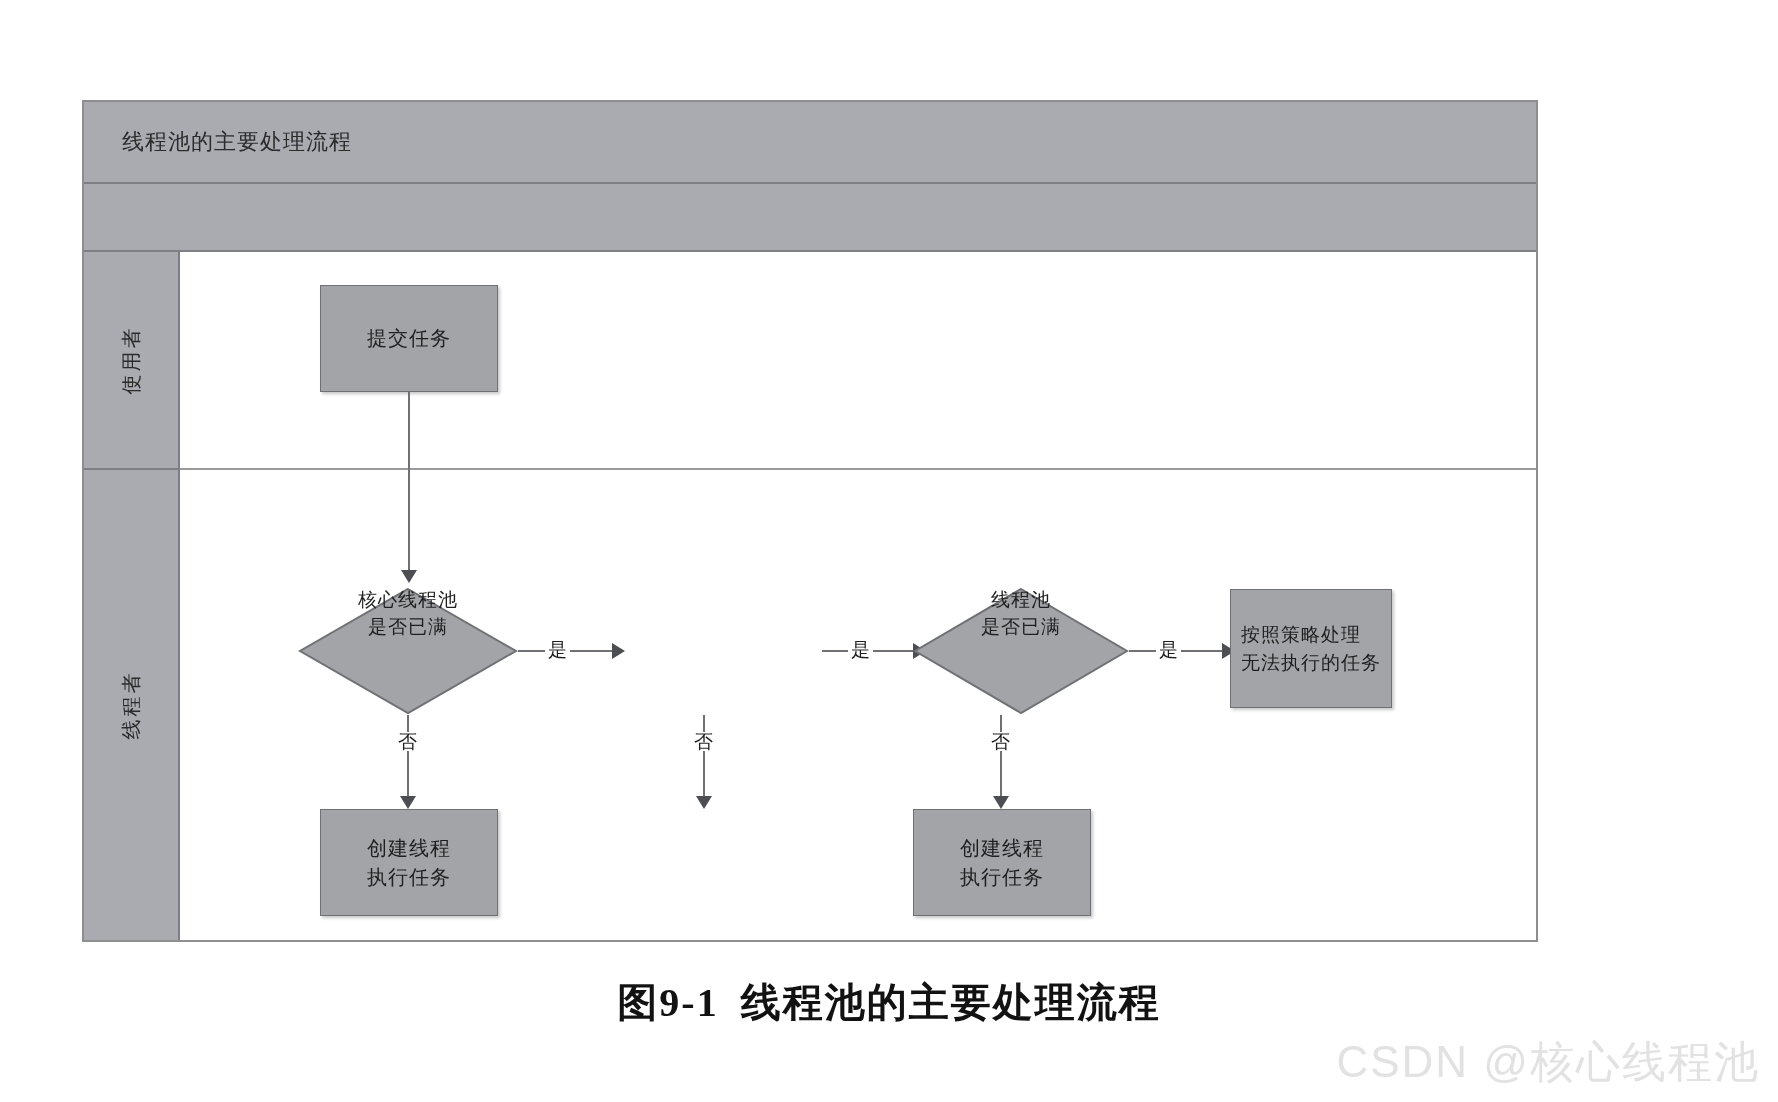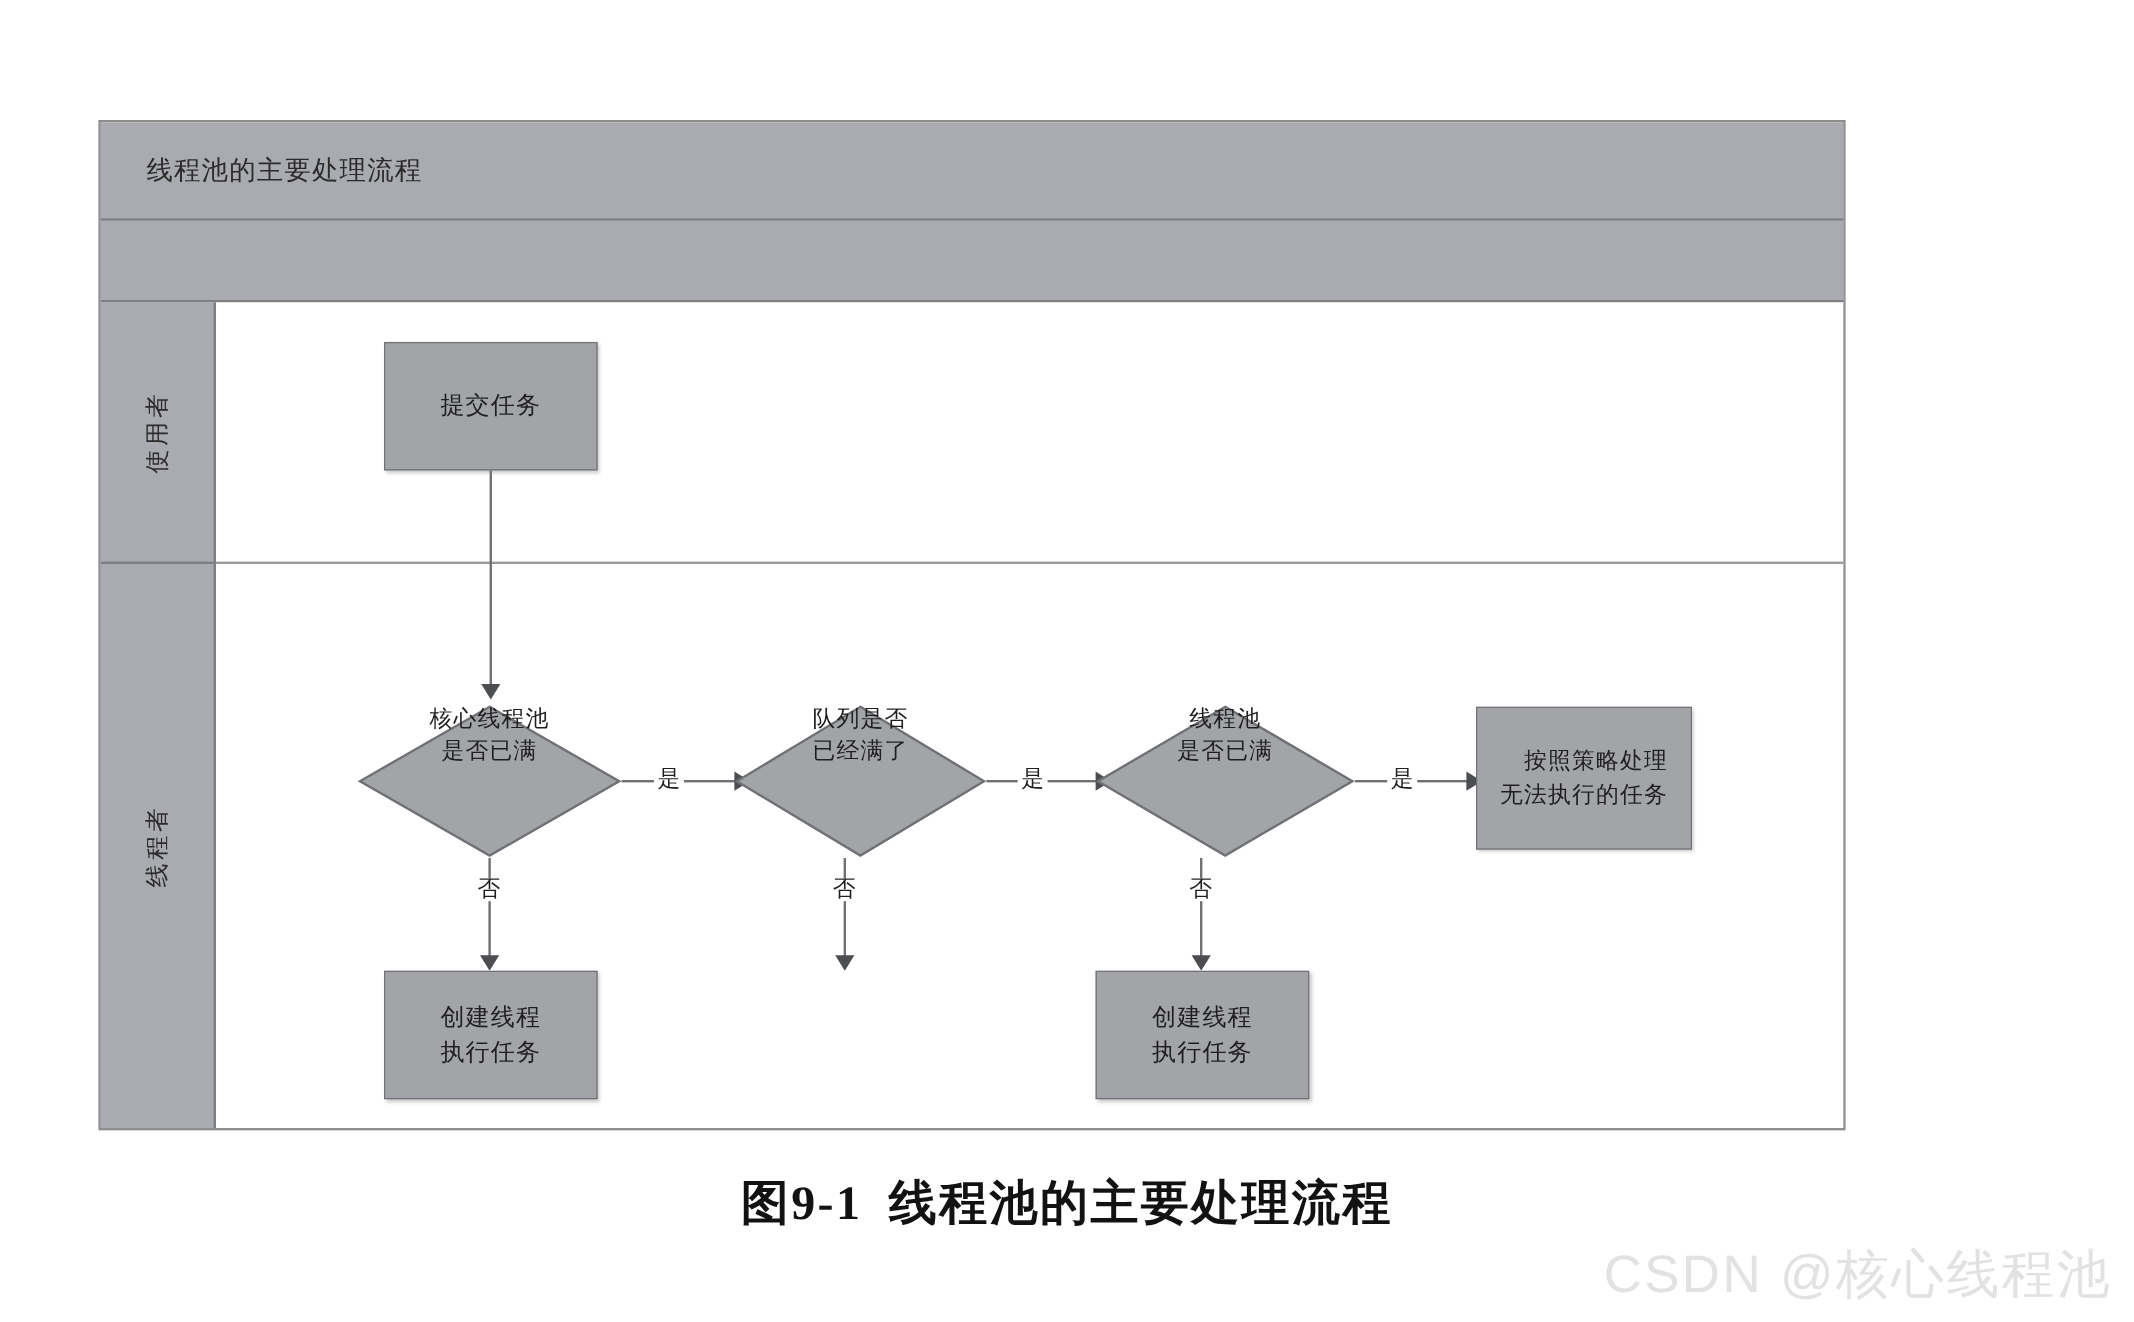--- a/index.html
+++ b/index.html
@@ -97,21 +97,21 @@
 
   
   .node-box {
     position: absolute;
     background: #a2a4a8;
     border: 1px solid #6f7175;
     box-sizing: border-box;
     display: flex;
     align-items: center;
     justify-content: center;
-    text-align: right;
+    text-align: left;
     font-size: 20px;
     line-height: 1.45;
     color: #1f1f1f;
     letter-spacing: 1px;
     box-shadow: 2px 2px 3px rgba(0,0,0,0.22);
   }
 
   .node-diamond {
     position: absolute;
     display: flex;
@@ -236,29 +236,20 @@
     </div>
 
     <div class="conn conn-h" style="left:338px; top:180px; width:100px;"></div>
     <div class="arrow-right" style="left:432px; top:173px;"></div>
     <span class="edge-label" style="left:365px; top:170px;">是</span>
 
     <div class="conn conn-v" style="left:227px; top:245px; height:90px;"></div>
     <div class="arrow-down" style="left:220px; top:326px;"></div>
     <span class="edge-label" style="left:215px; top:262px;">否</span>
 
-    <div class="node-diamond" style="left:432px; top:117px; width:210px; height:128px;">
-      <svg class="diamond-shape" viewBox="0 0 210 128" preserveAspectRatio="none">
-        <polygon points="105,2 208,64 105,126 2,64" fill="#a2a4a8" stroke="#6f7175" stroke-width="2"></polygon>
-      </svg>
-      <span class="diamond-text">
-        <span>队列是否</span><br>
-        <span>已经满了</span>
-      </span>
-    </div>
 
     <div class="conn conn-h" style="left:642px; top:180px; width:98px;"></div>
     <div class="arrow-right" style="left:733px; top:173px;"></div>
     <span class="edge-label" style="left:668px; top:170px;">是</span>
 
     <div class="conn conn-v" style="left:523px; top:245px; height:90px;"></div>
     <div class="arrow-down" style="left:516px; top:326px;"></div>
     <span class="edge-label" style="left:511px; top:262px;">否</span>
 
     <div class="node-diamond" style="left:733px; top:117px; width:216px; height:128px;">
@@ -272,21 +263,21 @@
     </div>
 
     <div class="conn conn-h" style="left:949px; top:180px; width:100px;"></div>
     <div class="arrow-right" style="left:1042px; top:173px;"></div>
     <span class="edge-label" style="left:976px; top:170px;">是</span>
 
     <div class="conn conn-v" style="left:820px; top:245px; height:90px;"></div>
     <div class="arrow-down" style="left:813px; top:326px;"></div>
     <span class="edge-label" style="left:808px; top:262px;">否</span>
 
-    <div class="node-box" style="left:1050px; top:119px; width:180px; height:119px; font-size:19px;">
+    <div class="node-box" style="left:1050px; top:119px; width:162px; height:119px; font-size:19px;">
       <span>
         <span>按照策略处理</span><br>
         <span>无法执行的任务</span>
       </span>
     </div>
 
     <div class="node-box" style="left:140px; top:339px; width:178px; height:107px;">
       <span>
         <span>创建线程</span><br>
         <span>执行任务</span>

